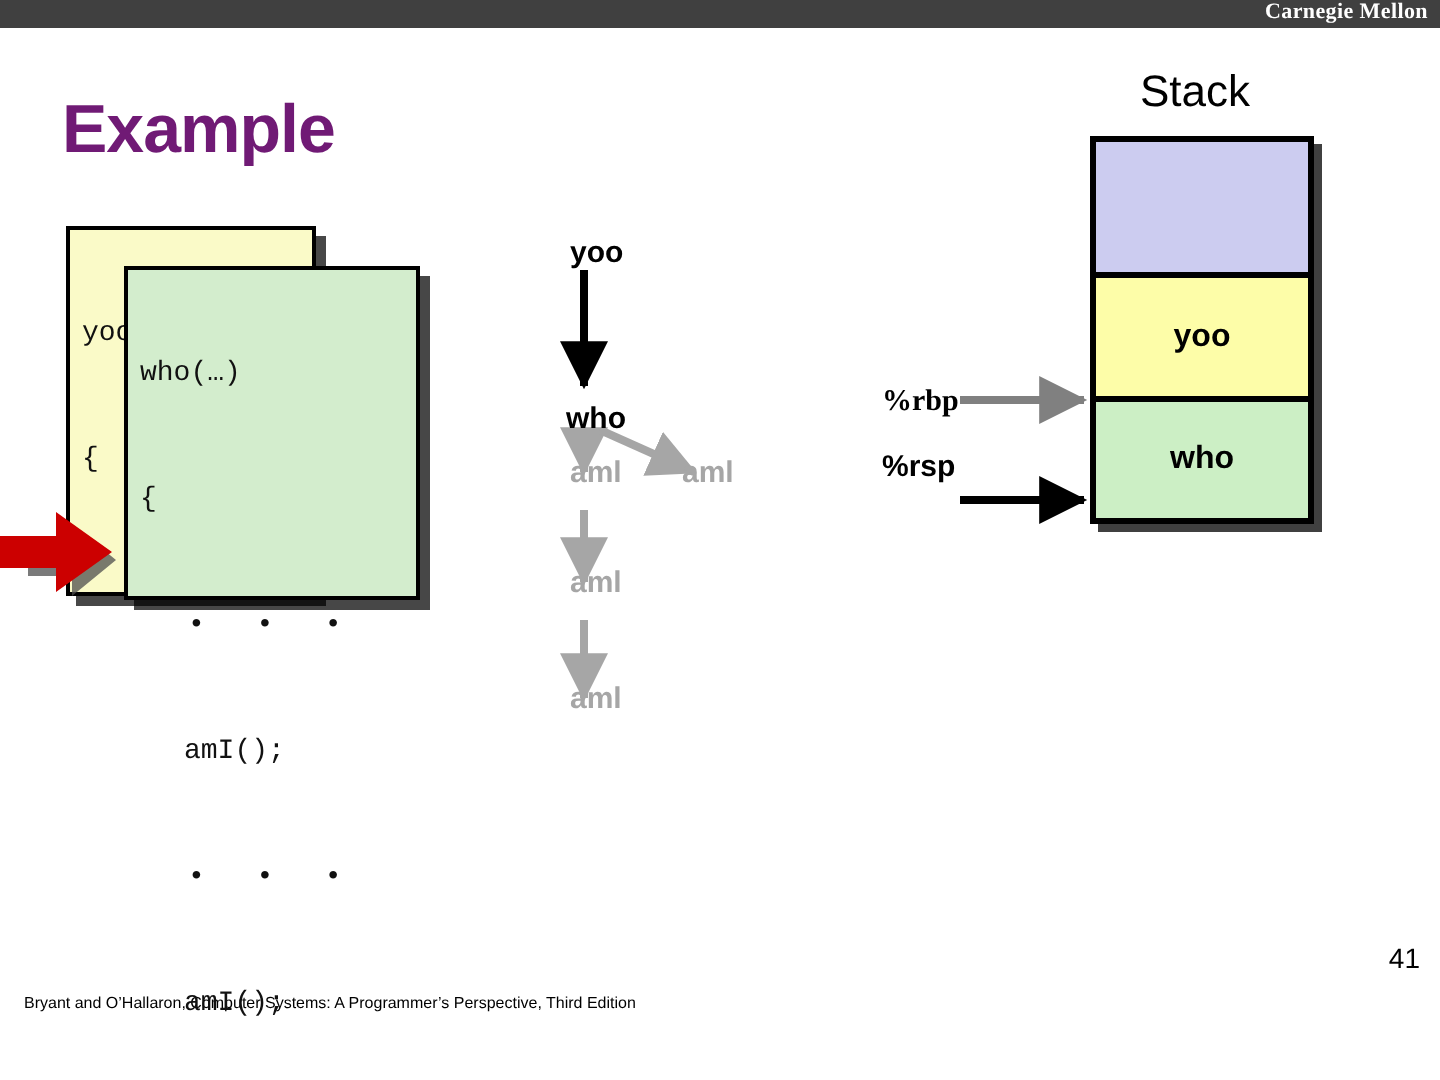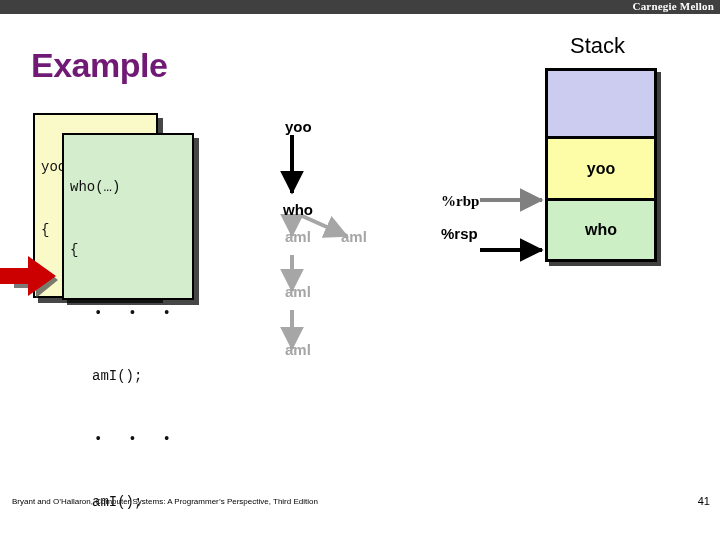--- a/index.html
+++ b/index.html
@@ -69,21 +69,21 @@
     white-space: pre;
   }
   #card-yoo {
     left: 33px; top: 113px;
     width: 125px; height: 185px;
     background: #FAFAC8;
     z-index: 2;
   }
   #card-who {
     left: 62px; top: 133px;
-    width: 132px; height: 167px;
+    width: 148px; height: 167px;
     background: #D3EDCD;
     z-index: 3;
   }
   .code-line { display: block; padding-left: 6px; }
   .code-line.ind { padding-left: 30px; letter-spacing: 3px; }
   .code-line.ind2 { padding-left: 28px; }
 
   
   #red-arrow {
     position: absolute;
@@ -160,22 +160,22 @@
   #footer-text {
     position: absolute;
     left: 12px; top: 496px;
     font-size: 8px;
     color: #000000;
     line-height: 11px;
     white-space: nowrap;
   }
   #footer-page {
     position: absolute;
-    right: 10px; top: 495px;
-    font-size: 11px;
+    right: 10px; top: 473px;
+    font-size: 14px;
     color: #000000;
     line-height: 12px;
   }
 </style>
 </head>
 <body>
 
 <div id="slide">
 
   <div id="banner">

